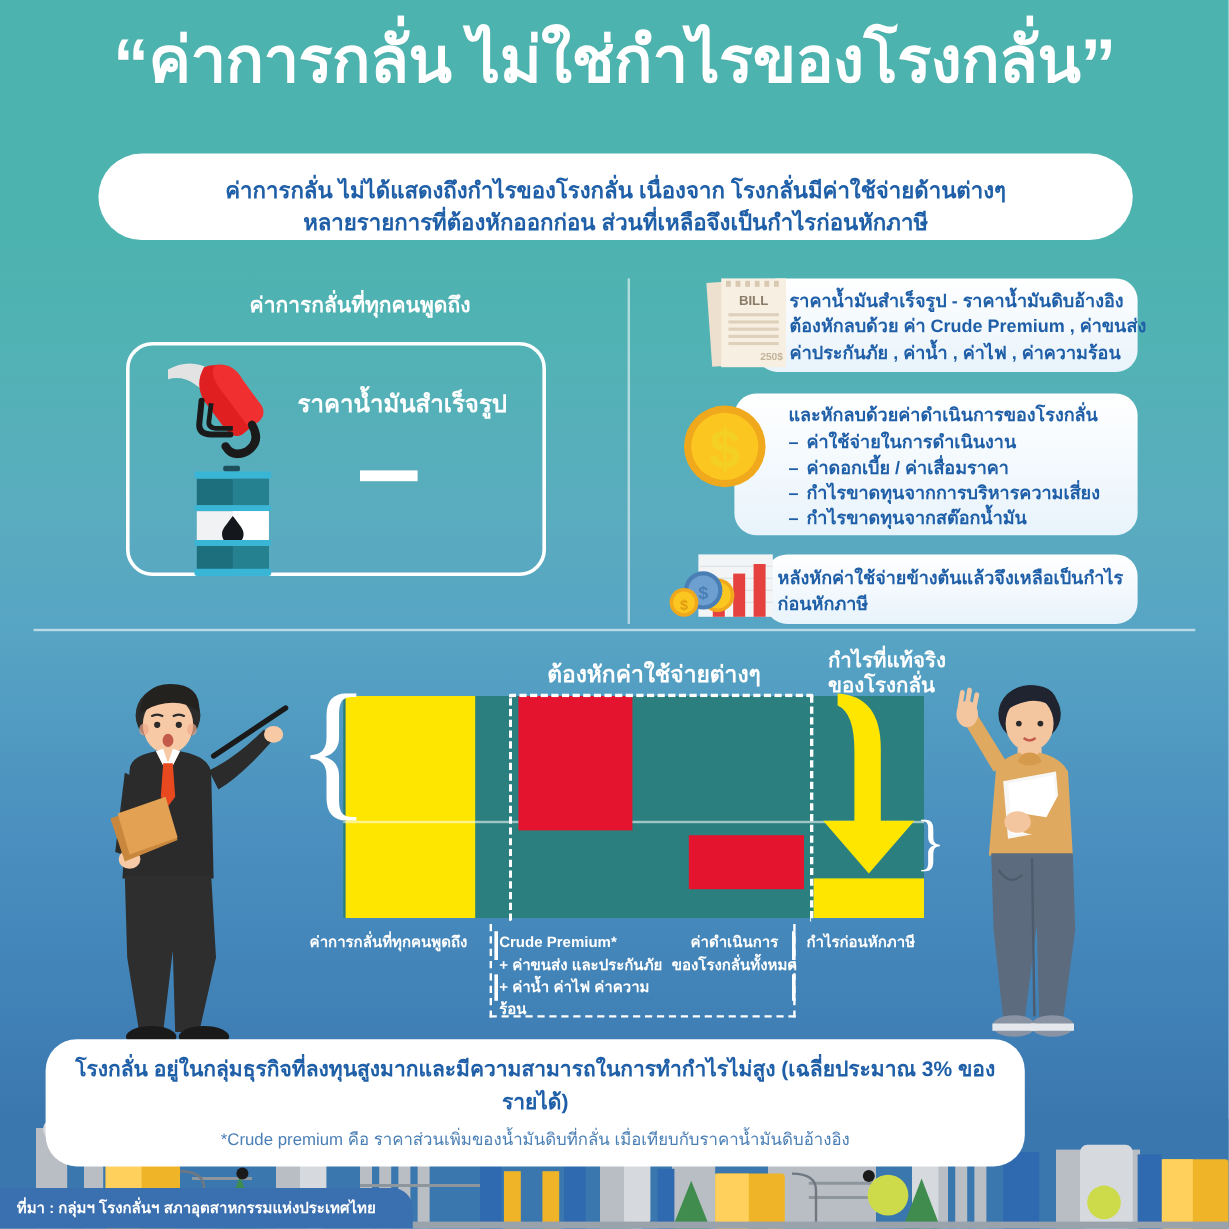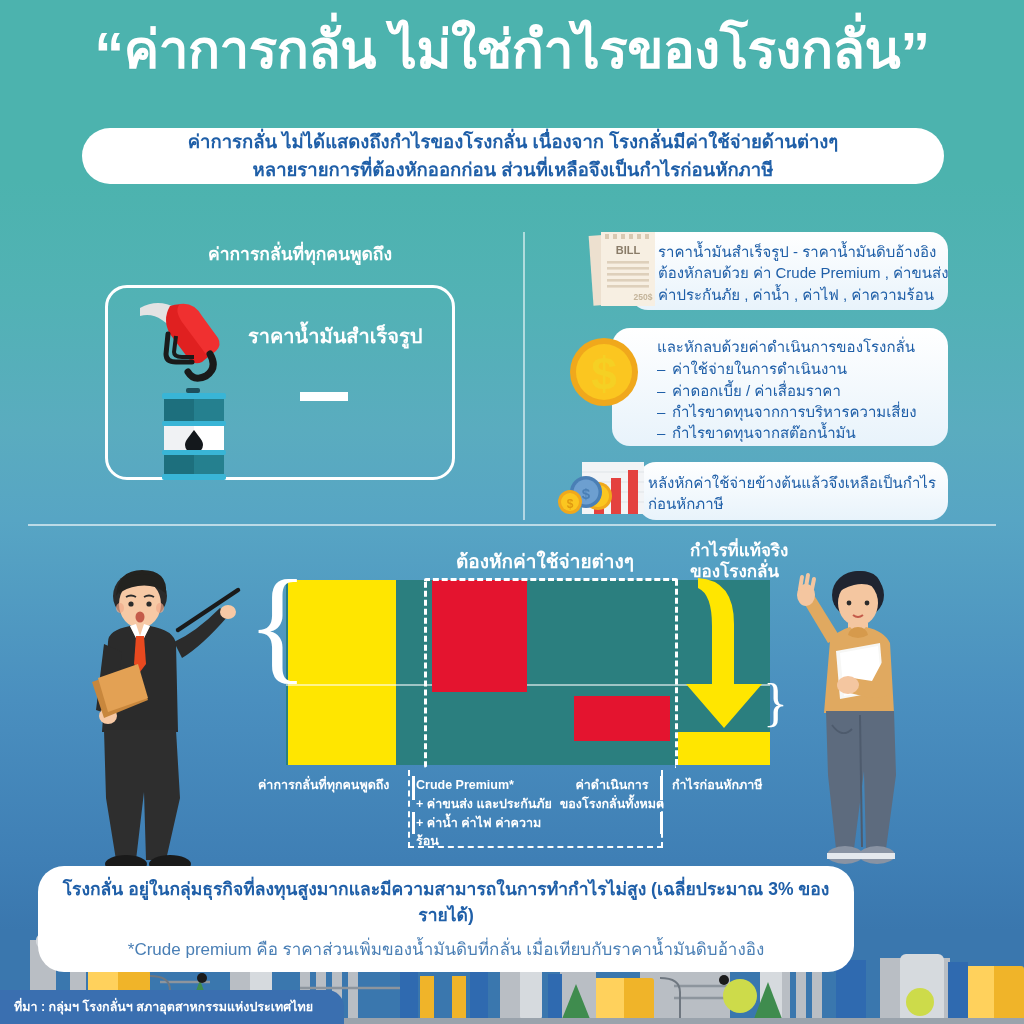--- a/index.html
+++ b/index.html
@@ -29,23 +29,23 @@
     font-size: 53px; line-height: 1.05;
     letter-spacing: -0.5px;
     text-shadow: 0 1px 0 rgba(0,0,0,0.04);
     white-space: nowrap;
   }
   .qmark { font-size: 60px; vertical-align: -6px; }
 
   
   .intro-card {
     position: absolute; top: 128px; left: 82px;
-    width: 862px; height: 56px;
+    width: 862px; height: 72px;
     background: #ffffff; border-radius: 40px;
-    display: flex; align-items: center; justify-content: center;
+    display: flex; align-items: flex-end; justify-content: center;
     z-index: 6;
   }
   .intro-text {
     color: #1f5fa8; font-weight: bold;
     font-size: 18.5px; line-height: 1.5; text-align: center;
     padding: 0 26px;
   }
 
   
   .left-head {
@@ -87,21 +87,21 @@
     background: rgba(255,255,255,0.6); z-index: 3;
   }
 
   
   .info-box {
     position: absolute;
     background: linear-gradient(180deg,#ffffff 0%, #e8f3fb 100%);
     border-radius: 18px; z-index: 4;
   }
   .info-box .txt {
-    color: #1f5fa8; font-weight: normal;
+    color: #1f5fa8; font-weight: bold;
     font-size: 15px; line-height: 1.42;
   }
   #box1 { top: 232px; left: 630px; width: 318px; height: 78px; }
   #box1 .txt { position: absolute; top: 9px; left: 28px; white-space: nowrap; }
   #box2 { top: 328px; left: 612px; width: 336px; height: 118px; }
   #box2 .txt { position: absolute; top: 8px; left: 45px; }
   #box2 ul { list-style: none; margin-top: 1px; }
   #box2 li { position: relative; padding-left: 15px; }
   #box2 li::before { content: "–"; position: absolute; left: 0; }
   #box3 { top: 462px; left: 638px; width: 310px; height: 58px; }
@@ -180,21 +180,21 @@
     display: flex; flex-direction: column;
     align-items: center; justify-content: center;
   }
   .summary-text {
     color: #1f5fa8; font-weight: bold;
     font-size: 17.5px; line-height: 1.5; text-align: center;
     padding: 0 18px;
   }
   .footnote {
     margin-top: 7px; color: #4a7fb5;
-    font-size: 17px; text-align: center;
+    font-size: 14px; text-align: center;
   }
 
   
   .factory { position: absolute; bottom: 0; left: 0; width: 1024px; height: 92px; z-index: 2; }
   .source-pill {
     position: absolute; bottom: 0; left: 0;
     width: 344px; height: 34px;
     background: #3a6fb0; border-top-right-radius: 17px;
     display: flex; align-items: center; z-index: 8;
   }

